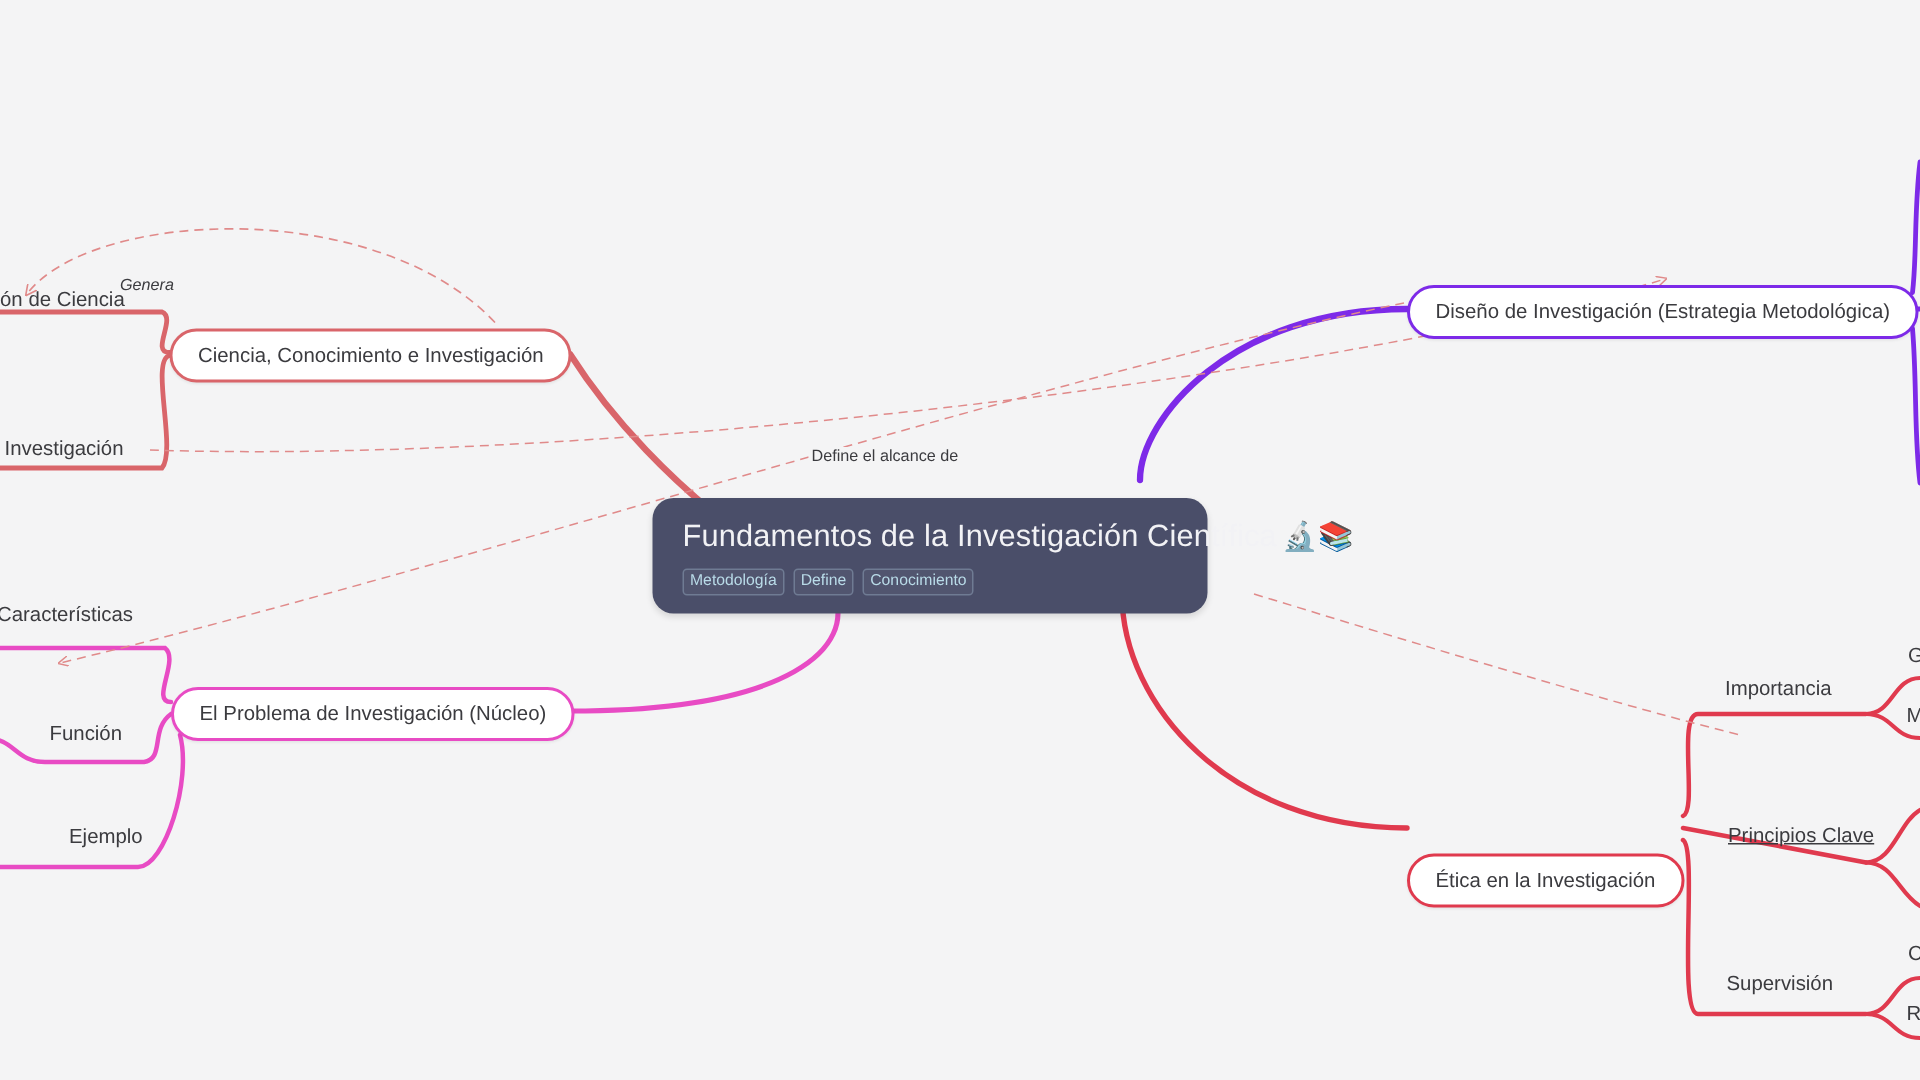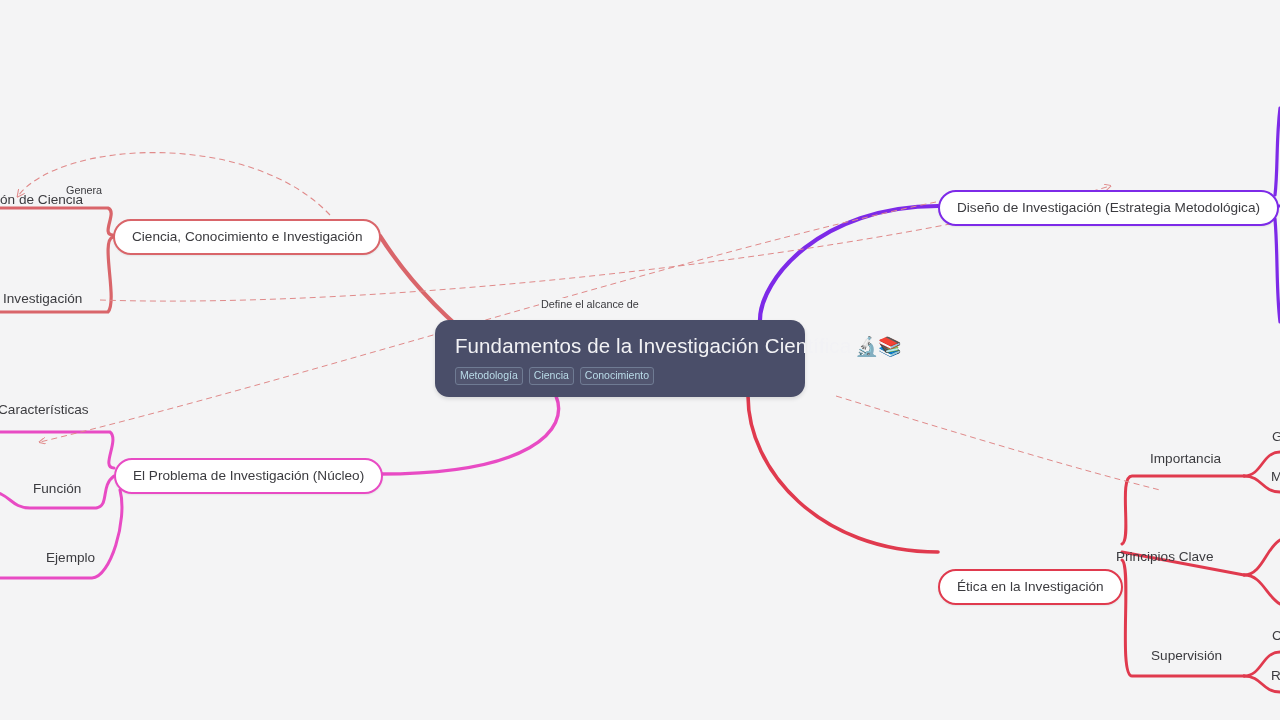--- a/index.html
+++ b/index.html
@@ -24,21 +24,21 @@
     top: 0;
     width: 1280px;
     height: 720px;
     pointer-events: none;
   }
 
   
   .root-node {
     position: absolute;
     left: 435px;
-    top: 320px;
+    top: 332px;
     width: 370px;
     box-sizing: border-box;
     background: #4a4e69;
     border-radius: 14px;
     padding: 14px 20px 12px 20px;
     box-shadow: 0 2px 4px rgba(0,0,0,0.12);
   }
   .root-title {
     color: #f2f2f5;
     font-size: 20.5px;
@@ -159,21 +159,21 @@
     <path d="M 836 396 C 980 440 1080 470 1160 490" fill="none" stroke="#e08a8a" stroke-width="1.0" stroke-dasharray="6 4"></path>
 
   </svg>
 
   <div class="root-node">
     <div class="root-title">
       <span>Fundamentos de la Investigación Científica</span><span class="root-emoji">🔬📚</span>
     </div>
     <div class="root-tags">
       <span class="root-tag">Metodología</span>
-      <span class="root-tag">Ciencia</span>
+      <span class="root-tag">Define</span>
       <span class="root-tag">Conocimiento</span>
     </div>
   </div>
 
   <div class="pill purple" style="left:938px; top:190px;">
     <span>Diseño de Investigación (Estrategia Metodológica)</span>
   </div>
 
   <div class="pill salmon" style="left:113px; top:219px;">
     <span>Ciencia, Conocimiento e Investigación</span>
@@ -192,29 +192,29 @@
   <div class="leaf" style="left:3px; top:291px;">Investigación</div>
 
   <div class="leaf" style="left:-2px; top:402px;">Características</div>
 
   <div class="leaf" style="left:33px; top:481px;">Función</div>
 
   <div class="leaf" style="left:46px; top:550px;">Ejemplo</div>
 
   <div class="leaf" style="left:1150px; top:451px;">Importancia</div>
 
-  <div class="leaf" style="left:1116px; top:549px;">Principios Clave</div>
+  <div class="leaf" style="left:1152px; top:549px;text-decoration:underline;">Principios Clave</div>
 
   <div class="leaf" style="left:1151px; top:648px;">Supervisión</div>
 
   <div class="leaf" style="left:1272px; top:429px;">G</div>
 
   <div class="leaf" style="left:1271px; top:469px;">M</div>
 
   <div class="leaf" style="left:1272px; top:628px;">C</div>
 
   <div class="leaf" style="left:1271px; top:668px;">R</div>
 
-  <div class="rel-label" style="left:64px; top:184px;">Genera</div>
+  <div class="rel-label" style="left:78px; top:184px;font-style:italic;">Genera</div>
 
   <div class="rel-label" style="left:539px; top:298px;">Define el alcance de</div>
 
 </div>
 
 </body></html>

